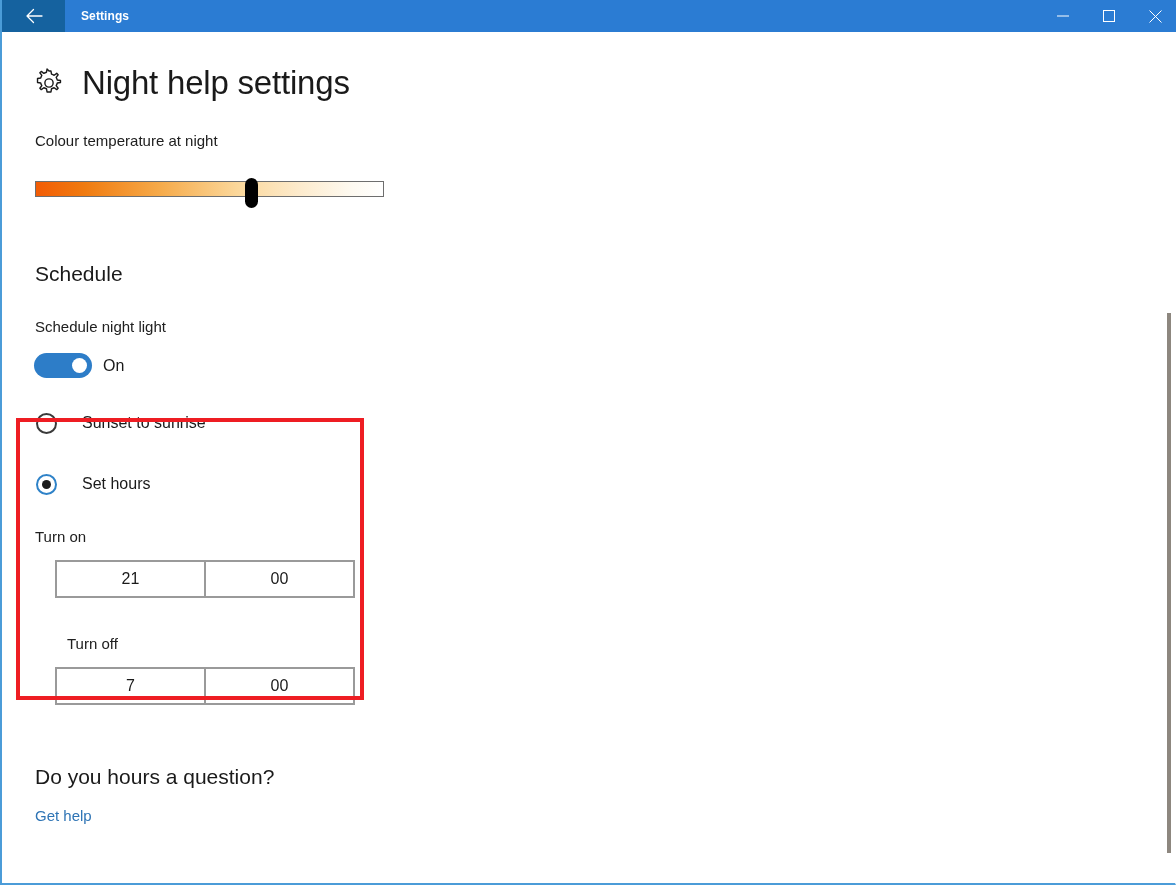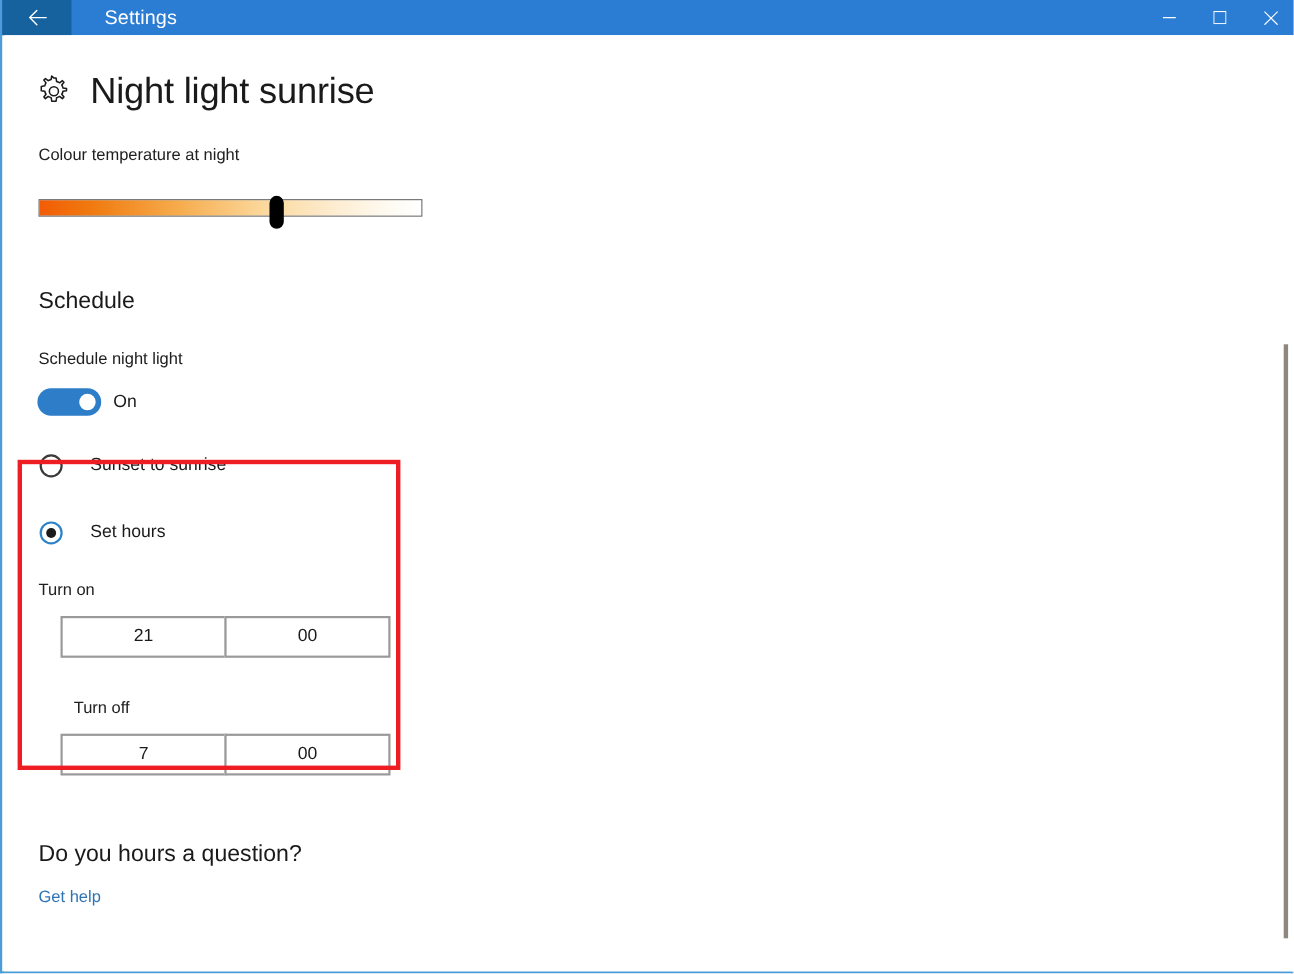--- a/index.html
+++ b/index.html
@@ -45,25 +45,26 @@
     height: 32px;
     background: #15629f;
     display: flex;
     align-items: center;
     justify-content: center;
     flex: 0 0 auto;
   }
   #back-button svg { display: block; }
   #title-text {
     color: #ffffff;
-    font-size: 18px;
+    font-size: 12px;
     line-height: 32px;
-    padding-left: 30px;
+    padding-left: 16px;
     letter-spacing: 0.1px;
     flex: 1 1 auto;
+    font-weight: bold;
   }
   .caption-btn {
     width: 46px;
     height: 32px;
     display: flex;
     align-items: center;
     justify-content: center;
     flex: 0 0 auto;
   }
   .caption-btn svg { display: block; }
@@ -352,21 +353,21 @@
 
   <div id="content">
 
     <div id="page-header">
       <svg id="gear-icon" width="30" height="30" viewBox="0 0 32 32">
         <g fill="none" stroke="#1a1a1a" stroke-width="1.5">
           <circle cx="16" cy="16" r="4.4"></circle>
           <path d="M16 3.2 l2.1 0 0.55 3.4 a9.9 9.9 0 0 1 2.85 1.18 l2.75-2.08 1.49 1.49 -2.08 2.75 a9.9 9.9 0 0 1 1.18 2.85 l3.4 0.55 0 2.1 -3.4 0.55 a9.9 9.9 0 0 1 -1.18 2.85 l2.08 2.75 -1.49 1.49 -2.75-2.08 a9.9 9.9 0 0 1 -2.85 1.18 l-0.55 3.4 -2.1 0 -2.1 0 -0.55-3.4 a9.9 9.9 0 0 1 -2.85-1.18 l-2.75 2.08 -1.49-1.49 2.08-2.75 a9.9 9.9 0 0 1 -1.18-2.85 l-3.4-0.55 0-2.1 0-2.1 3.4-0.55 a9.9 9.9 0 0 1 1.18-2.85 l-2.08-2.75 1.49-1.49 2.75 2.08 a9.9 9.9 0 0 1 2.85-1.18 l0.55-3.4 z" stroke-linejoin="round"></path>
         </g>
       </svg>
-      <div id="page-title">Night light sunrise</div>
+      <div id="page-title">Night help settings</div>
     </div>
 
     <div id="colour-temp-label">Colour temperature at night</div>
 
     <div id="temp-slider-wrap">
       <div id="temp-slider-track"></div>
       <div id="temp-slider-thumb"></div>
     </div>
 
     <div id="schedule-heading">Schedule</div>

